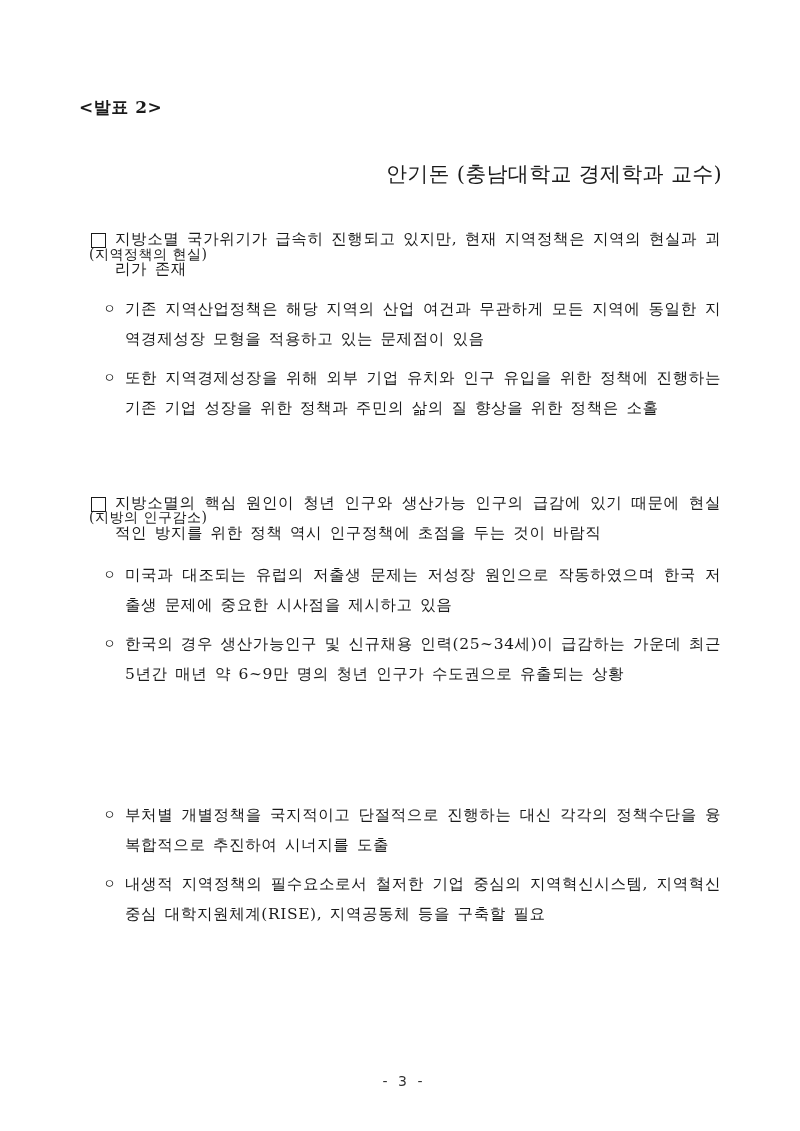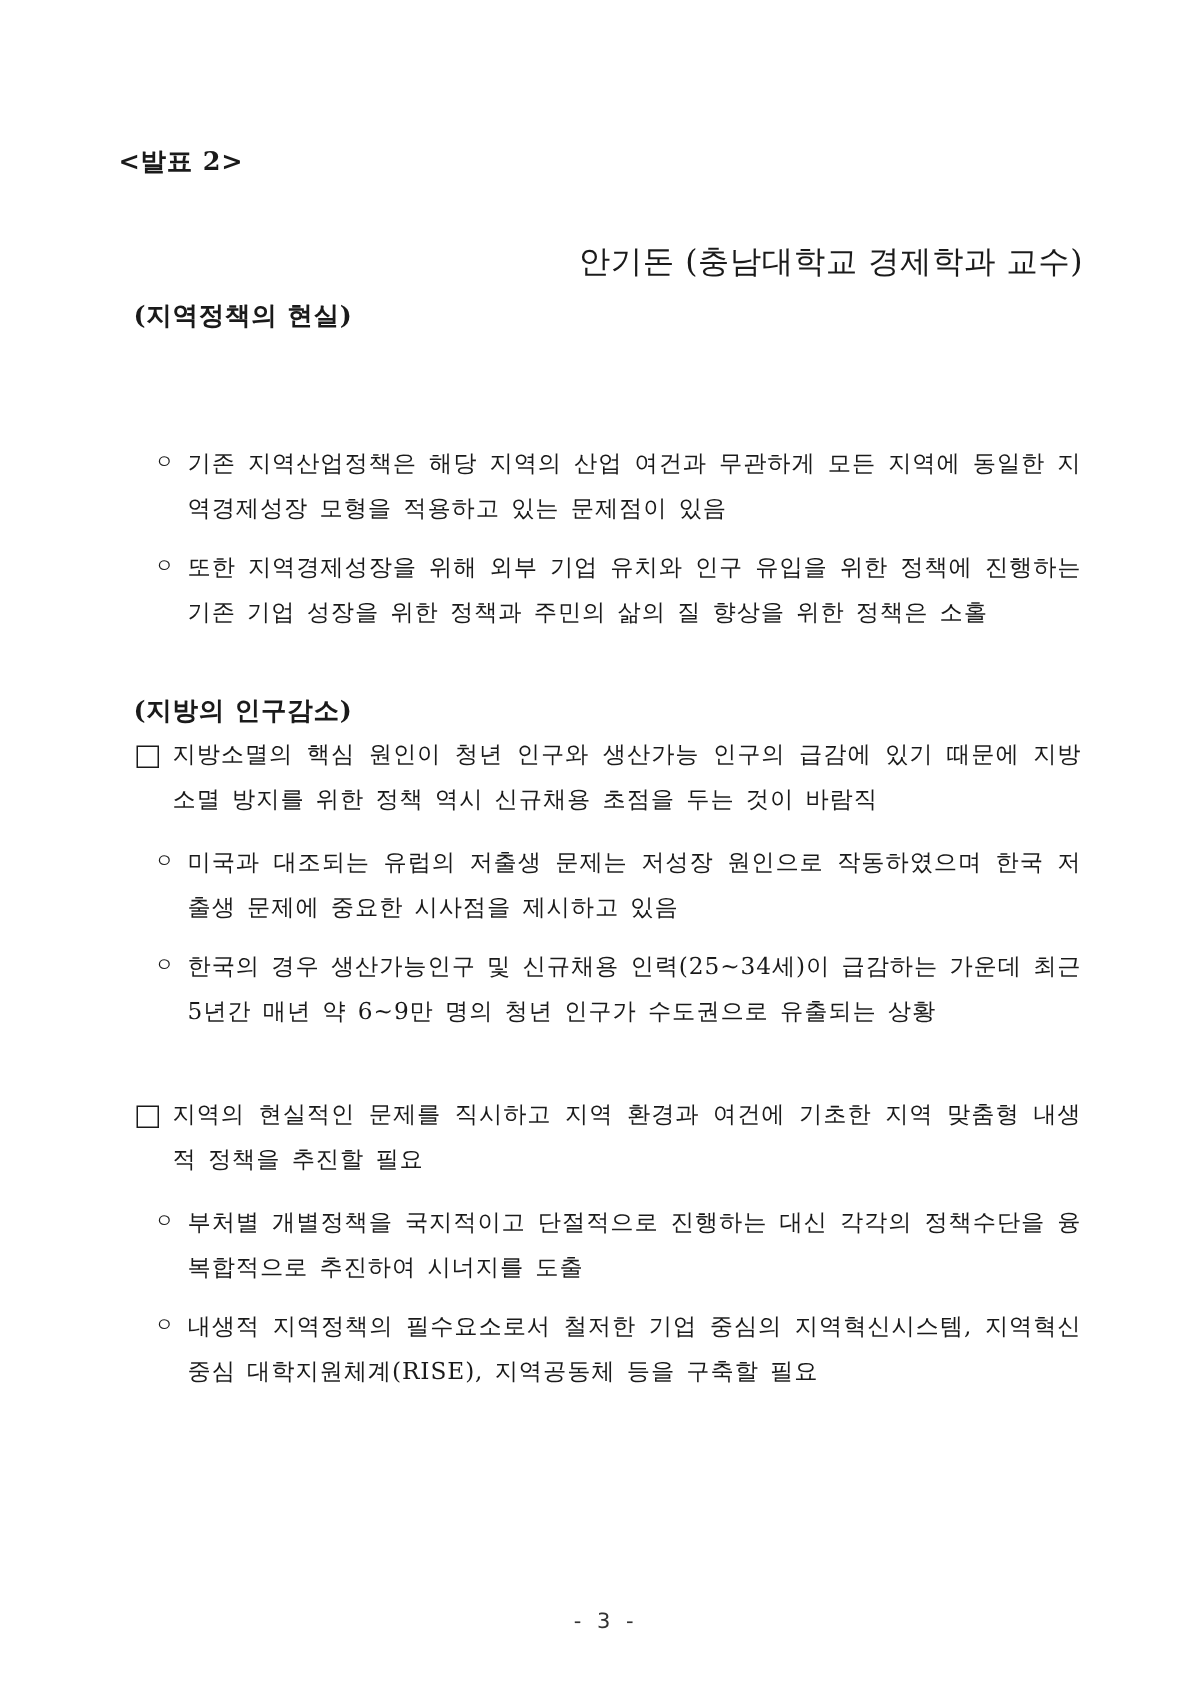--- a/index.html
+++ b/index.html
@@ -41,23 +41,24 @@
     .author {
       position: absolute;
       right: 82px;
       top: 160px;
       font-size: 21px;
       letter-spacing: 0.3px;
     }
     .section-heading {
       position: absolute;
       left: 85px;
-      font-size: 17px;
-      font-weight: bold;
+      font-size: 14px;
+      font-weight: normal;
       letter-spacing: 0.5px;
+      margin-top: 47px;
     }
     .para {
       position: absolute;
       font-size: 15.5px;
       line-height: 30px;
       text-align: justify;
       letter-spacing: 0.6px;
       word-spacing: 2px;
     }
     .para .marker {
@@ -109,53 +110,53 @@
 </head>
 <body>
 
 <div class="page">
 
   <div class="label">&lt;발표 2&gt;</div>
   <div class="author">안기돈 (충남대학교 경제학과 교수)</div>
 
   <div class="section-heading" style="top:199px;">(지역정책의 현실)</div>
 
+  <div class="para sq" style="top:224px;">
+    <span class="marker"></span>
+    <span class="text">지방소멸 국가위기가 급속히 진행되고 있지만, 현재 지역정책은 지역의 현실과 괴리가 존재</span>
+  </div>
 
   <div class="para circ" style="top:294px;">
     <span class="marker">ㅇ</span>
     <span class="text">기존 지역산업정책은 해당 지역의 산업 여건과 무관하게 모든 지역에 동일한 지역경제성장 모형을 적용하고 있는 문제점이 있음</span>
   </div>
 
   <div class="para circ" style="top:363px;">
     <span class="marker">ㅇ</span>
     <span class="text">또한 지역경제성장을 위해 외부 기업 유치와 인구 유입을 위한 정책에 진행하는 기존 기업 성장을 위한 정책과 주민의 삶의 질 향상을 위한 정책은 소홀</span>
   </div>
 
   <div class="section-heading" style="top:462px;">(지방의 인구감소)</div>
 
   <div class="para sq" style="top:488px;">
     <span class="marker"></span>
-    <span class="text">지방소멸의 핵심 원인이 청년 인구와 생산가능 인구의 급감에 있기 때문에 지방소멸 방지를 위한 정책 역시 신규채용 초점을 두는 것이 바람직</span>
+    <span class="text">지방소멸의 핵심 원인이 청년 인구와 생산가능 인구의 급감에 있기 때문에 현실적인 방지를 위한 정책 역시 인구정책에 초점을 두는 것이 바람직</span>
   </div>
 
   <div class="para circ" style="top:560px;">
     <span class="marker">ㅇ</span>
     <span class="text">미국과 대조되는 유럽의 저출생 문제는 저성장 원인으로 작동하였으며 한국 저출생 문제에 중요한 시사점을 제시하고 있음</span>
   </div>
 
   <div class="para circ" style="top:629px;">
     <span class="marker">ㅇ</span>
     <span class="text">한국의 경우 생산가능인구 및 신규채용 인력(25~34세)이 급감하는 가운데 최근 5년간 매년 약 6~9만 명의 청년 인구가 수도권으로 유출되는 상황</span>
   </div>
 
 
-  <div class="para sq" style="top:728px;">
-    <span class="marker"></span>
-    <span class="text">지역의 현실적인 문제를 직시하고 지역 환경과 여건에 기초한 지역 맞춤형 내생적 정책을 추진할 필요</span>
-  </div>
 
   <div class="para circ" style="top:800px;">
     <span class="marker">ㅇ</span>
     <span class="text">부처별 개별정책을 국지적이고 단절적으로 진행하는 대신 각각의 정책수단을 융복합적으로 추진하여 시너지를 도출</span>
   </div>
 
   <div class="para circ" style="top:869px;">
     <span class="marker">ㅇ</span>
     <span class="text">내생적 지역정책의 필수요소로서 철저한 기업 중심의 지역혁신시스템, 지역혁신중심 대학지원체계(RISE), 지역공동체 등을 구축할 필요</span>
   </div>

